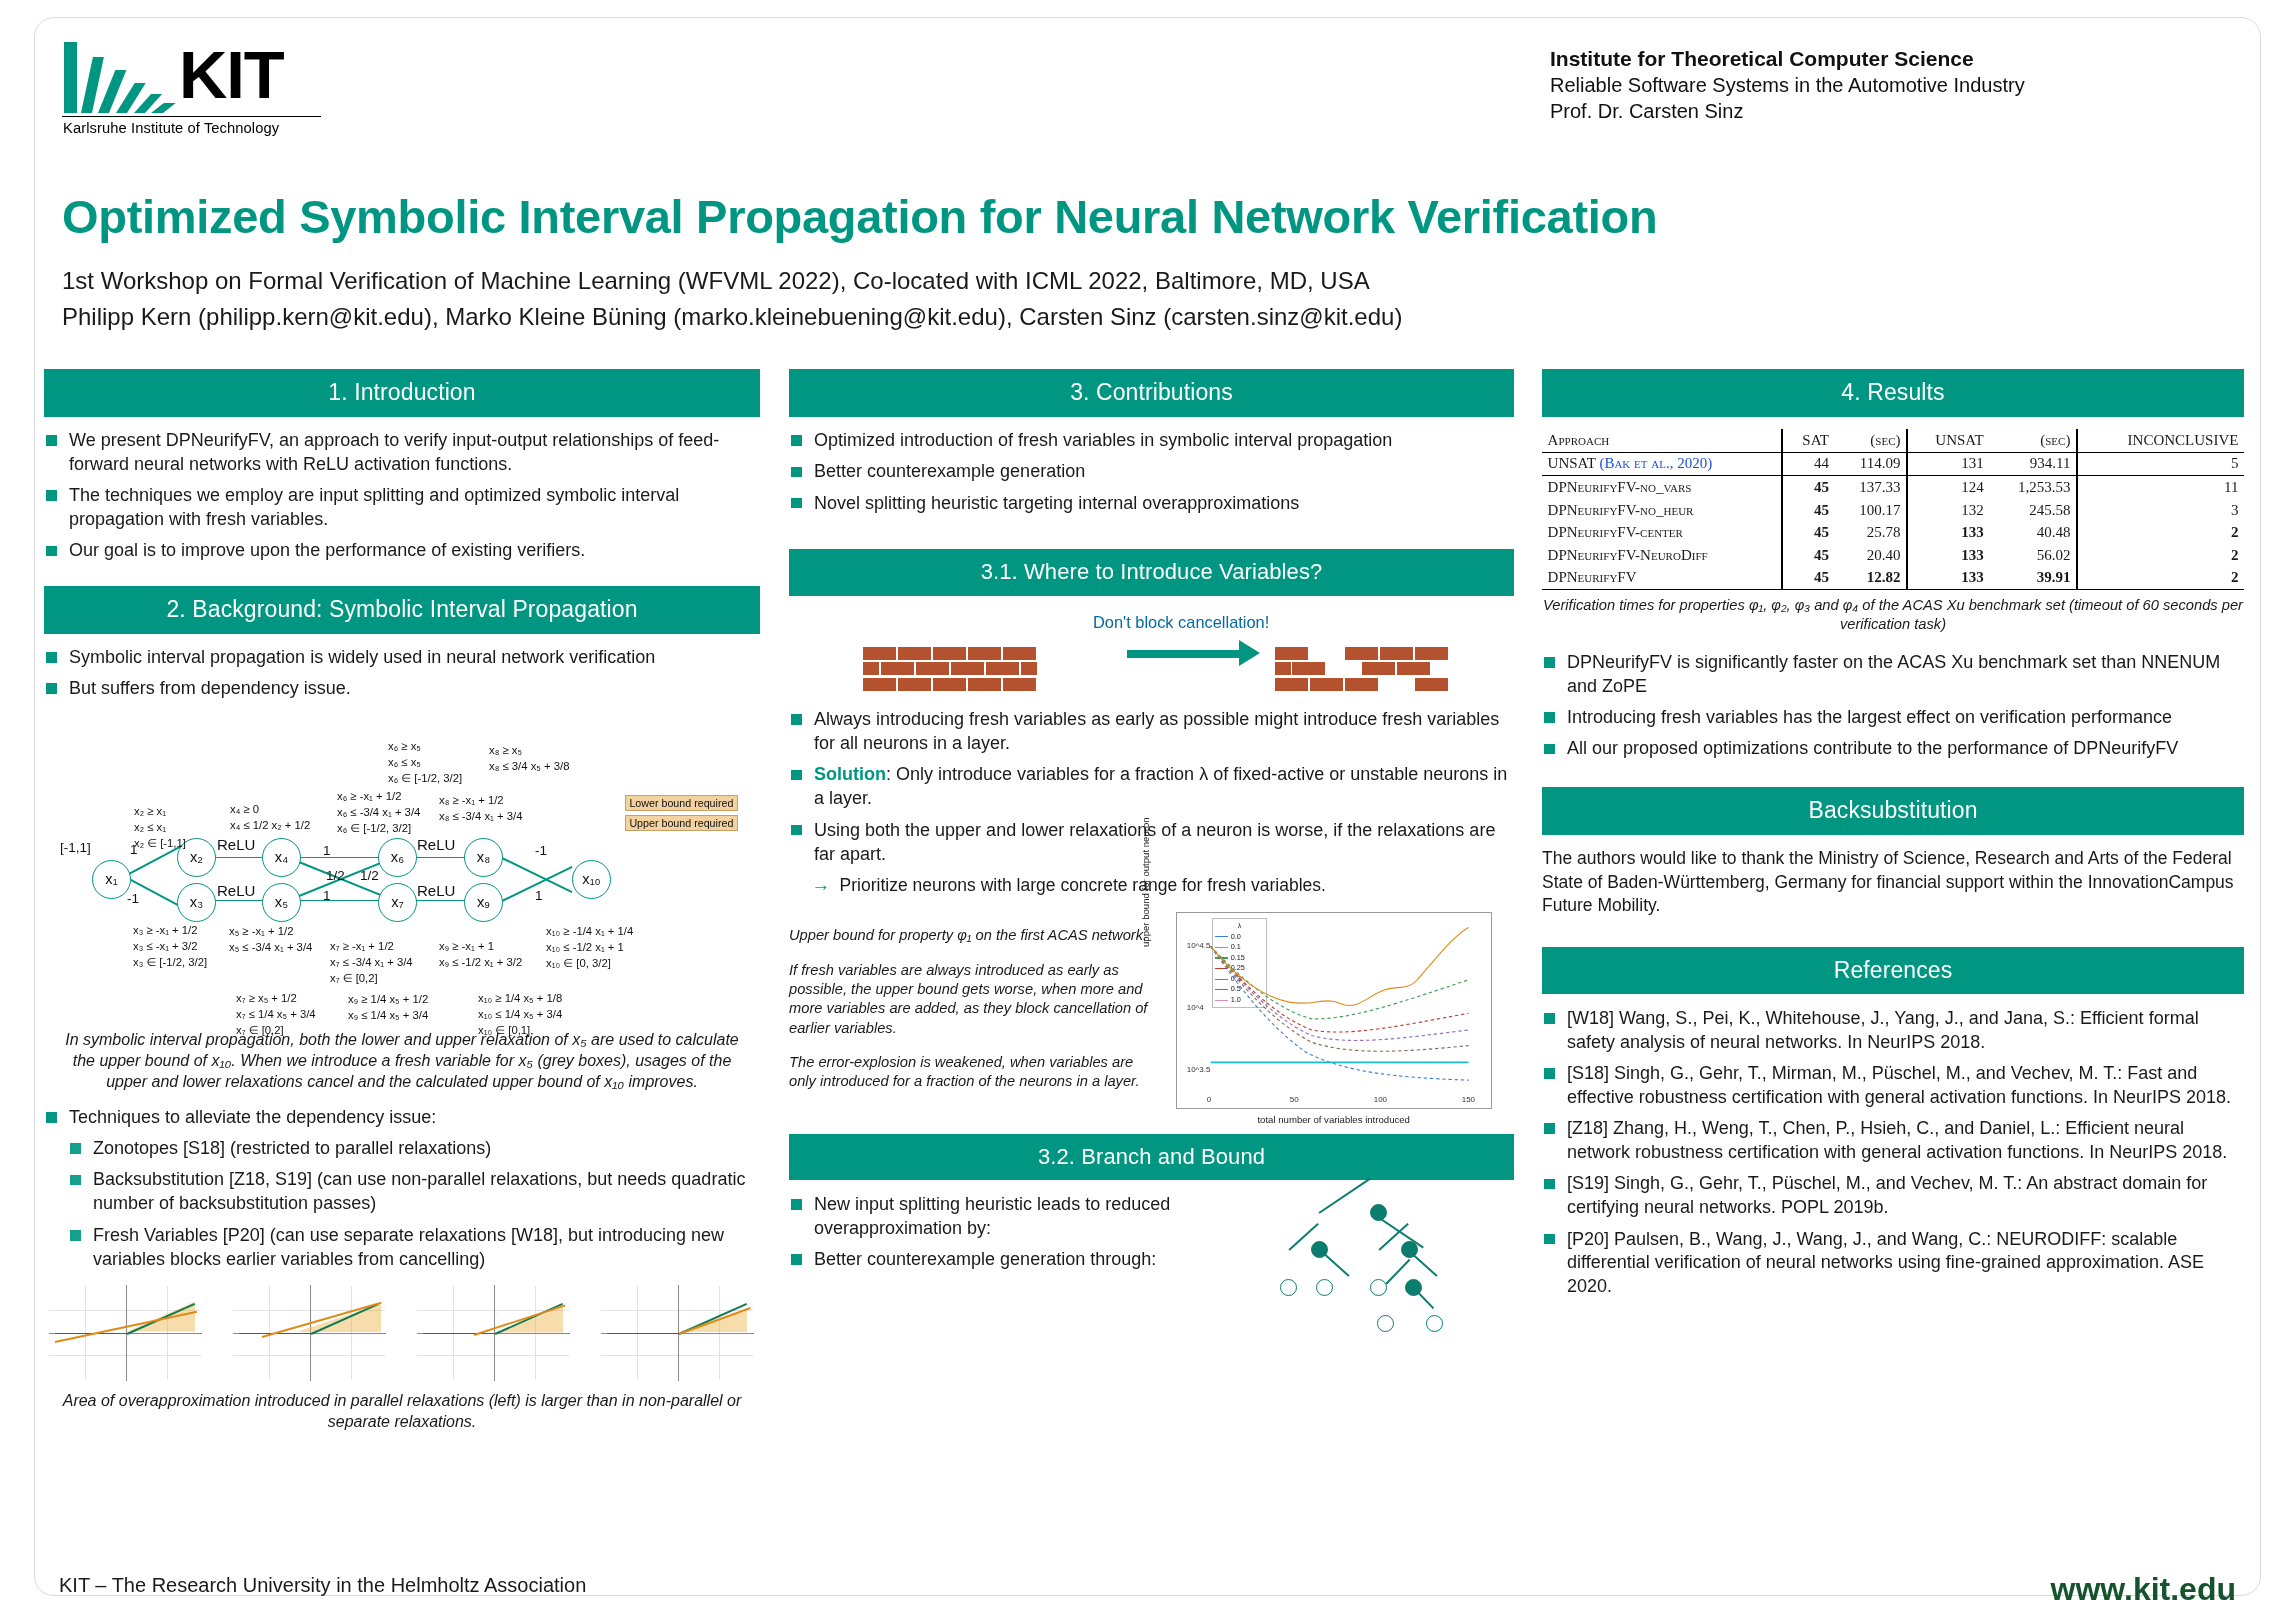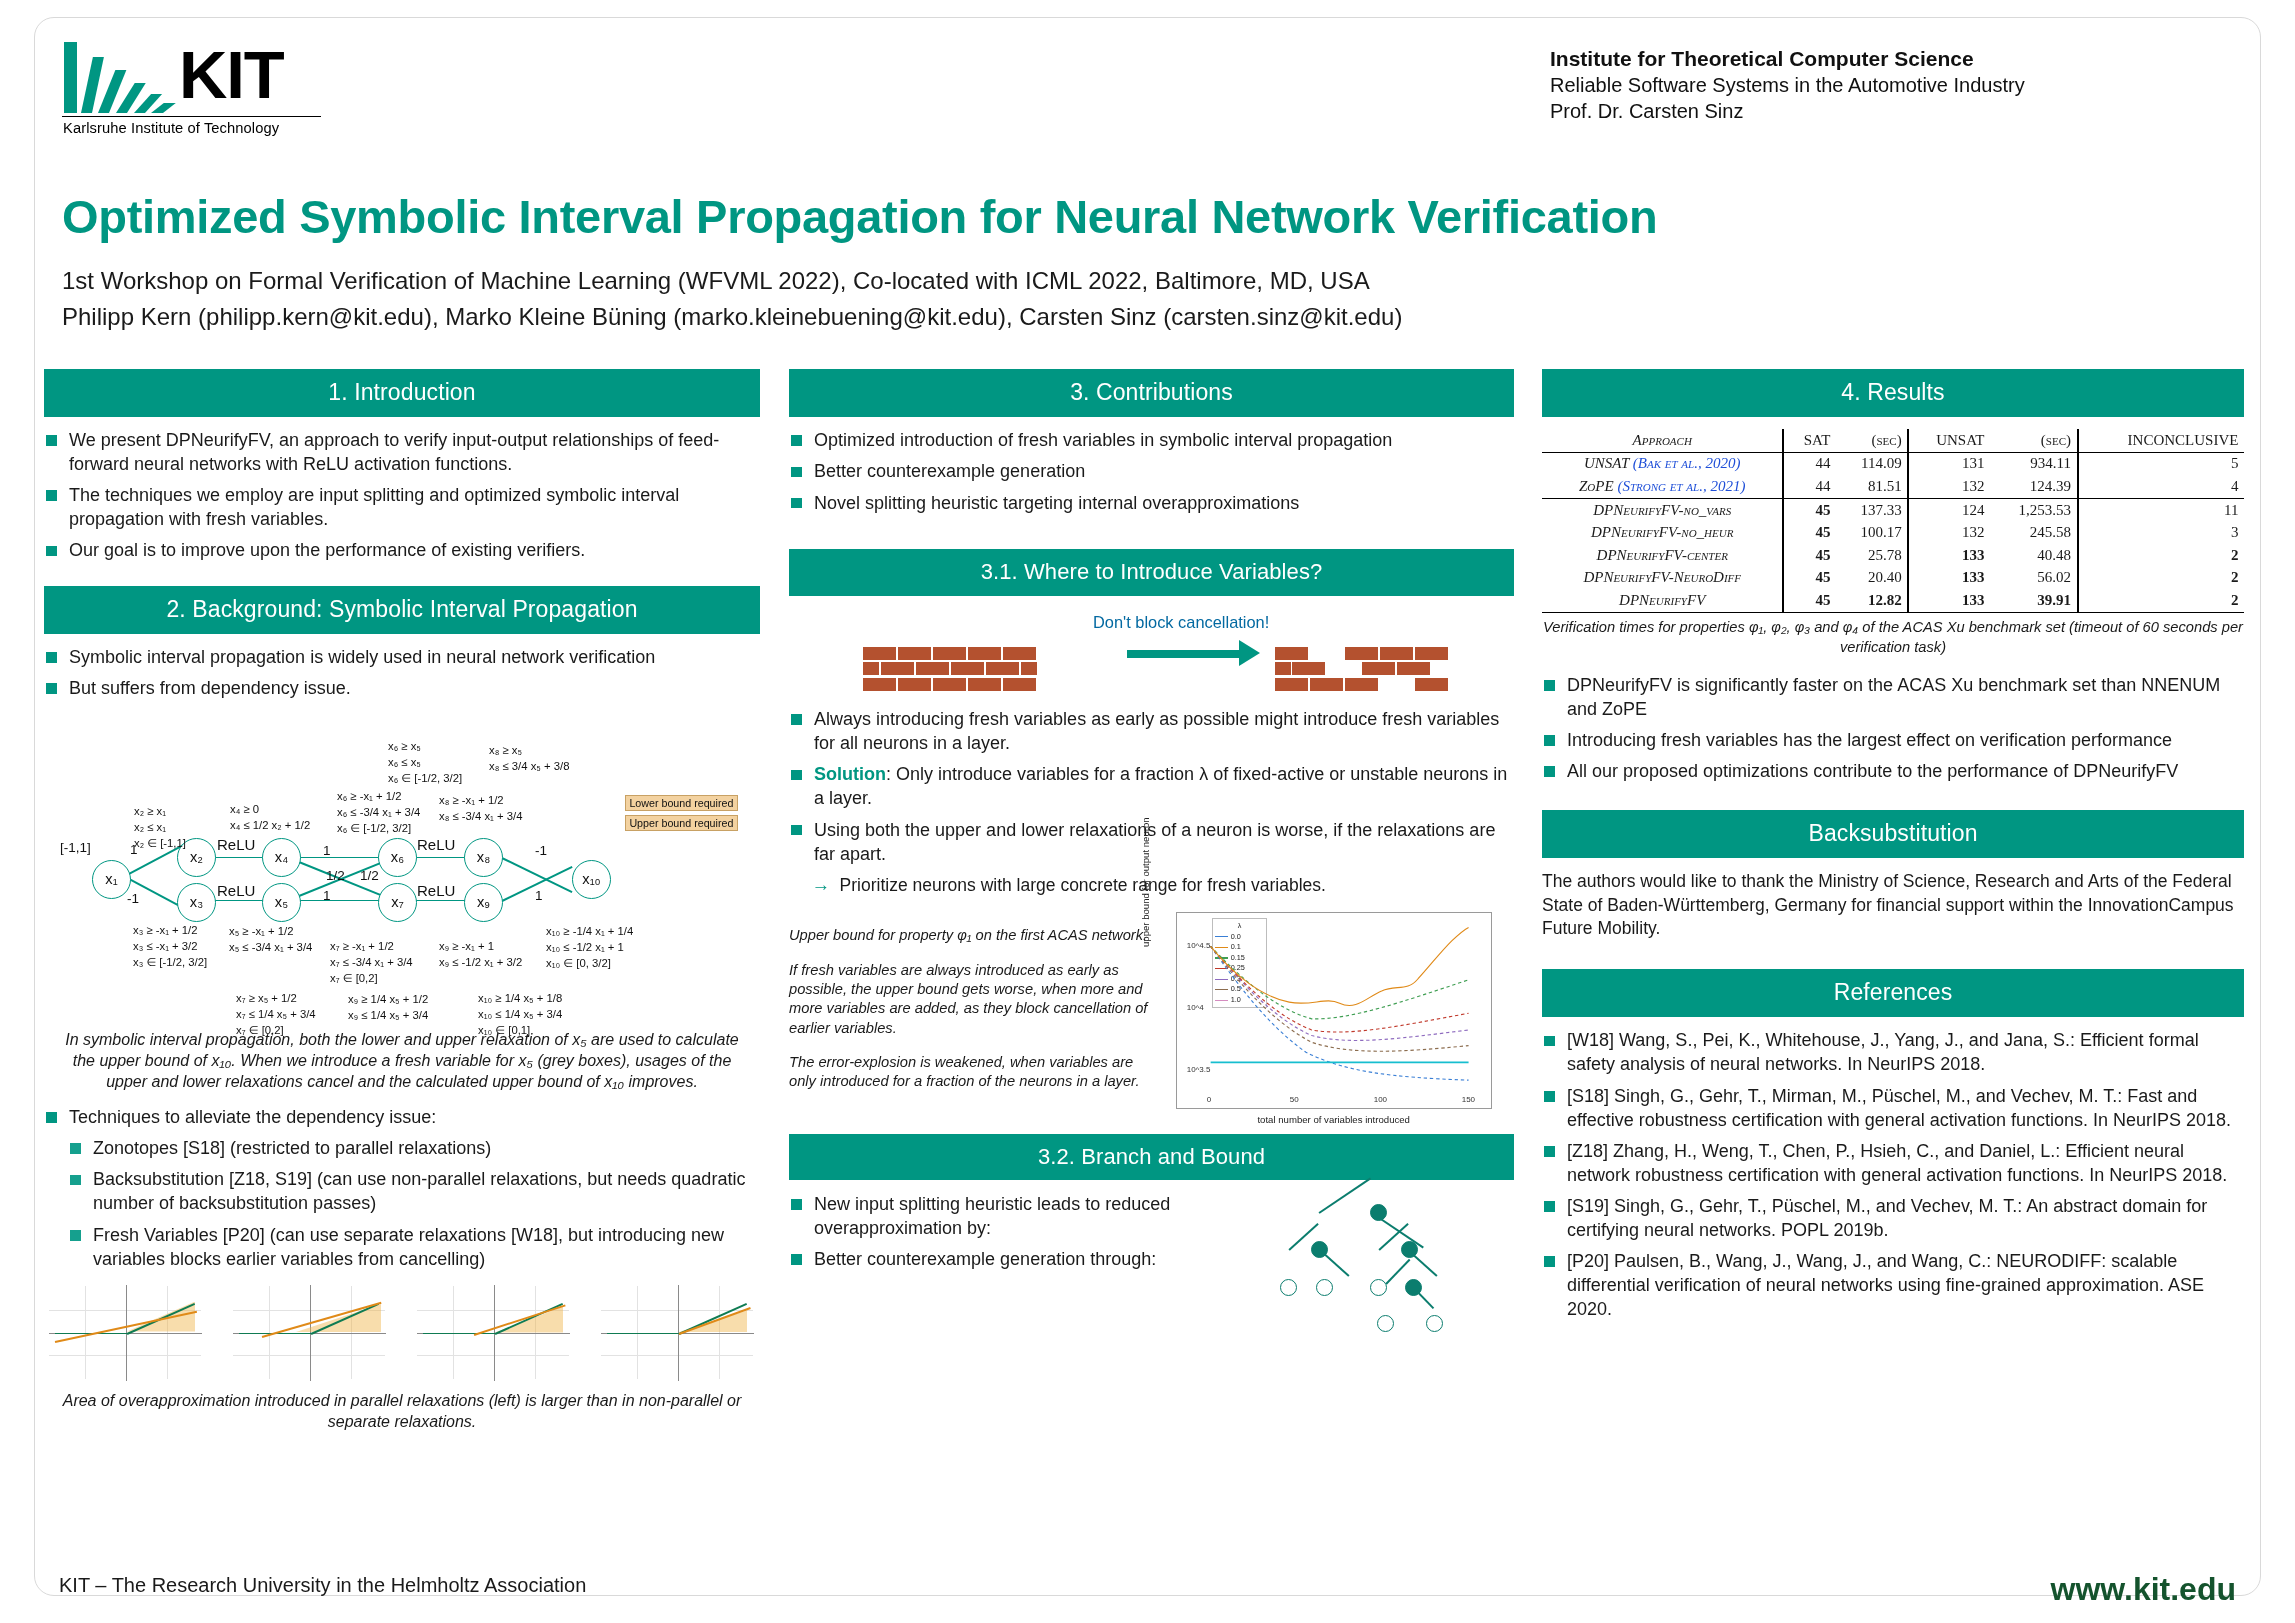--- a/index.html
+++ b/index.html
@@ -414,21 +414,21 @@
     border-collapse: collapse;
     width: 702px;
     font-family: "Liberation Serif", serif;
     font-size: 15px;
   }
   table.res th, table.res td {
     padding: 2.8px 5.6px;
     text-align: right;
     white-space: nowrap;
   }
-  table.res th.l, table.res td.l { text-align: center; font-style: italic; }
+  table.res th.l, table.res td.l { text-align: left; }
   table.res thead th {
     font-weight: normal;
     border-bottom: 1.1px solid #000;
     font-variant: small-caps;
   }
   table.res .dbl { border-left: 2.3px double #000; }
   table.res tr.toprule td { border-top: 1.1px solid #000; }
   table.res tr.midrule td { border-top: 0.6px solid #000; }
   table.res tr.botrule td { border-bottom: 1.1px solid #000; }
   .sc { font-variant: small-caps; }
@@ -820,28 +820,20 @@
       </thead>
       <tbody>
         <tr class="toprule">
           <td class="l sc"><span>UNSAT</span> <span class="bluecite">(Bak et al., 2020)</span></td>
           <td class="dbl">44</td>
           <td>114.09</td>
           <td class="dbl">131</td>
           <td>934.11</td>
           <td class="dbl">5</td>
         </tr>
-        <tr>
-          <td class="l sc"><span>ZoPE</span> <span class="bluecite">(Strong et al., 2021)</span></td>
-          <td class="dbl">44</td>
-          <td>81.51</td>
-          <td class="dbl">132</td>
-          <td>124.39</td>
-          <td class="dbl">4</td>
-        </tr>
         <tr class="midrule">
           <td class="l sc">DPNeurifyFV-no_vars</td>
           <td class="dbl" style="font-weight:bold;">45</td>
           <td>137.33</td>
           <td class="dbl">124</td>
           <td>1,253.53</td>
           <td class="dbl">11</td>
         </tr>
         <tr>
           <td class="l sc">DPNeurifyFV-no_heur</td>

